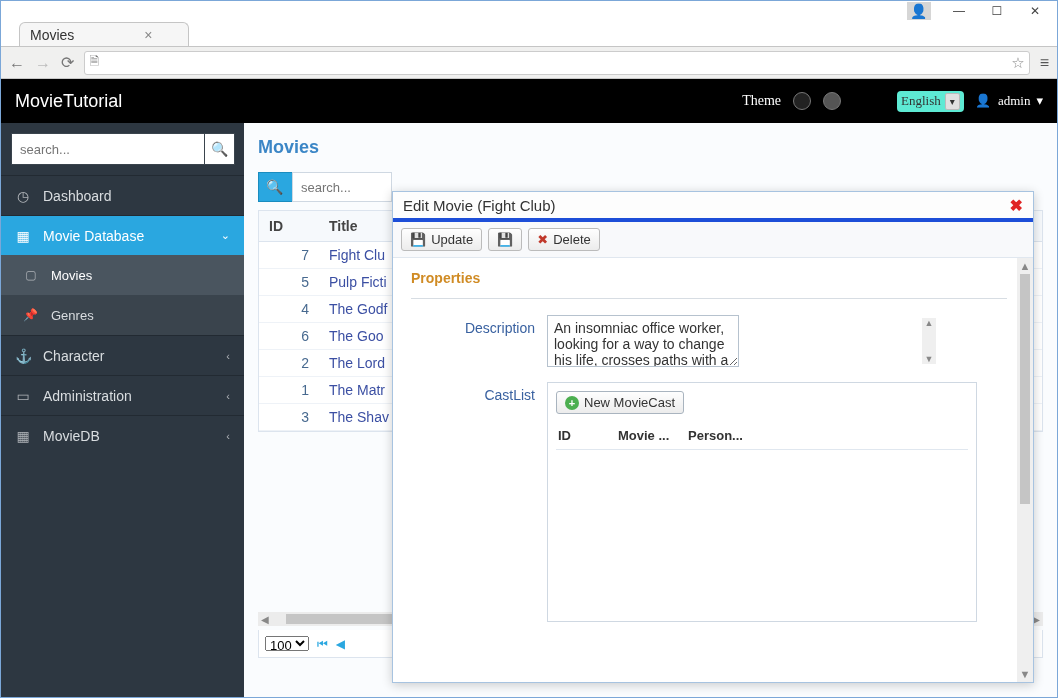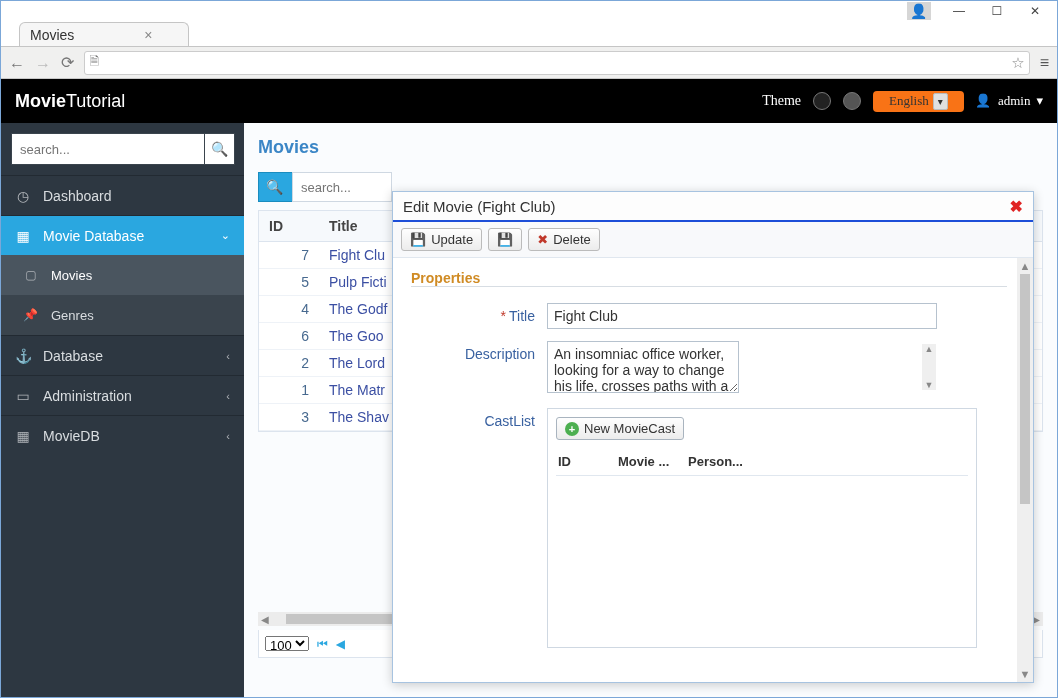--- a/index.html
+++ b/index.html
@@ -24,26 +24,26 @@
   .url-bar { flex:1; height:24px; border:1px solid #ccc; border-radius:3px; background:#fff; display:flex; align-items:center; padding:0 4px; gap:4px; }
   .url-bar .file-icon { font-size:12px; color:#777; }
   .url-bar .url-text { font-size:15px; color:#333; }
   .url-bar .url-host { color:#777; }
   .url-bar .star { margin-left:auto; color:#888; font-size:15px; }
   .hamburger { font-size:16px; color:#555; }
 
   
   .app-header { height:44px; background:#000; color:#fff; display:flex; align-items:center; padding:0 14px; }
   .app-title { font-size:18px; }
-  .app-title b { font-weight:700; }
+  .app-title b { font-weight:400; }
   .app-header .right { margin-left:auto; display:flex; align-items:center; gap:12px;font-family:Liberation Serif, serif; }
   .theme-swatch { width:18px; height:18px; border-radius:50%; display:inline-block; border:1px solid #777; }
   .swatch-dark { background:#222; }
   .swatch-gray { background:#555; }
-  .language-sel { background:#f97316; color:#333; border-radius:4px; padding:2px 16px; display:flex; align-items:center; gap:4px; font-size:13px; }
+  .language-sel { background:#5eead4; color:#333; border-radius:4px; padding:2px 4px; display:flex; align-items:center; gap:4px; font-size:13px;margin-left:44px; }
   .language-sel .caret { background:#e0e0e0; border:1px solid #bbb; padding:0 4px; font-size:10px; line-height:15px; border-radius:2px;}
   .user-menu { display:flex; align-items:center; gap:6px; color:#fff; font-size:13px; }
   .user-menu .person-icon { color:#4a90e2; }
 
   
   .main { display:flex; height:calc(100% - 20px - 26px - 32px - 44px); }
 
   
   .sidebar { width:243px; background:#2d3741; color:#ccc; display:flex; flex-direction:column; flex:0 0 243px;}
   .side-search { padding:10px; display:flex; }
@@ -75,35 +75,35 @@
   .gc-title { flex:1; color:#3b4fa3; }
   .grid-footer { display:flex; align-items:center; gap:8px; padding:6px; border:1px solid #dce4ee; border-top:none; background:#fff;}
   .grid-footer select { height:15px; font-size:13px;}
   .scroll-hz { height:14px; background:#ececec; margin-bottom:4px; display:flex; align-items:center;}
   .scroll-hz .thumb { height:10px; background:#c5c5c5; margin:0 14px; width:100%; }
   .grid-footer .pg-btn { color:#2aa7e0; font-size:12px;}
 
   
   .dialog-mask { position:absolute; top:190px; left:391px; right:7px; height:495px; }
   .dialog { width:642px; height:492px; border:1px solid #a7c3e0; background:#fff; box-shadow:0 2px 10px rgba(0,0,0,0.2); position:relative; display:flex; flex-direction:column;}
-  .dialog .dlg-title { height:30px; display:flex; align-items:center; padding:0 10px; background:#fdfdfd; border-bottom:2px solid #1d4ed8;}
+  .dialog .dlg-title { height:30px; display:flex; align-items:center; padding:0 10px; background:#fdfdfd; border-bottom:4px solid #1d4ed8;}
   .dlg-title .t { font-size:15px; color:#333; font-weight:500;}
   .dlg-title .close { margin-left:auto; color:#e02424; font-weight:700; font-size:16px;}
   .dlg-toolbar { padding:6px 8px; border-bottom:1px solid #e0e7ef; display:flex; gap:6px; background:#f8f9fb;}
   .dlg-btn { border:1px solid #bbb; background:linear-gradient(#fefefe,#ececec); padding:3px 8px; border-radius:3px; display:flex; align-items:center; gap:5px; font-size:13px; color:#333;}
   .dlg-btn .ic { font-size:13px;}
   .ic-save { color:#c53da7; }
   .ic-del { color:#c0392b; }
   .dlg-body { flex:1; display:flex; overflow:hidden;}
   .dlg-scrollarea { flex:1; padding:12px 10px 12px 18px; overflow:hidden;}
   .dlg-scroll { width:16px; background:#efefef; display:flex; flex-direction:column; align-items:center; padding:2px 0;}
   .dlg-scroll .arrow { color:#888; font-size:11px;}
   .dlg-scroll .thumb { flex:0 0 230px; width:10px; background:#c5c5c5; margin:2px 0;}
   .dlg-scroll .track { flex:1; }
-  .section-title { color:#d08b24; font-size:14px; font-weight:600; border-bottom:1px solid #d7dde3; padding-bottom:0; margin-bottom:16px;}
+  .section-title { color:#d08b24; font-size:14px; font-weight:600; border-bottom:1px solid #d7dde3; padding-bottom:12px; margin-bottom:16px;}
   .form-row { display:flex; margin-bottom:12px; }
   .form-row label { width:136px; text-align:right; padding-right:12px; padding-top:5px; color:#3961a0; font-size:14px;}
   .form-row label .req { color:#c0392b; margin-right:3px;}
   .form-row input[type=text], .form-row textarea { flex:1; border:1px solid #b6c2ce; padding:4px 6px; font-family:inherit; font-size:14px; color:#333; max-width:390px;}
   .form-row textarea { height:52px; resize:both; }
   .form-row .ta-wrap { position:relative; flex:1; max-width:390px;}
   .ta-scroll { position:absolute; right:1px; top:3px; width:14px; background:#efefef; height:46px; display:flex; flex-direction:column; justify-content:space-between; align-items:center;}
   .ta-scroll span{font-size:9px;color:#888;}
   .castlist { border:1px solid #cfd8e2; background:#fff; padding:8px; flex:1; max-width:430px;}
   .cast-btn { border:1px solid #a9b4bf; background:linear-gradient(#fefefe,#ececec); padding:3px 8px; border-radius:3px; display:inline-flex; align-items:center; gap:5px; font-size:13px; color:#333;}
@@ -189,21 +189,21 @@
         <span class="icon">▢</span>
         <span>Movies</span>
       </div>
       <div class="side-sub">
         <span class="icon">📌</span>
         <span>Genres</span>
       </div>
 
       <div class="side-item">
         <span class="icon">⚓</span>
-        <span>Database</span>
+        <span>Character</span>
         <span class="chev">‹</span>
       </div>
       <div class="side-item">
         <span class="icon">▭</span>
         <span>Administration</span>
         <span class="chev">‹</span>
       </div>
       <div class="side-item">
         <span class="icon">▦</span>
         <span>MovieDB</span>
@@ -288,24 +288,20 @@
         </div>
         <div class="dlg-btn">
           <span class="ic ic-del">✖</span>
           <span>Delete</span>
         </div>
       </div>
       <div class="dlg-body">
         <div class="dlg-scrollarea">
           <div class="section-title">Properties</div>
 
-          <div class="form-row">
-            <label><span class="req">*</span><span>Title</span></label>
-            <input type="text" value="Fight Club" style="">
-          </div>
 
           <div class="form-row">
             <label>Description</label>
             <div class="ta-wrap">
               <textarea style="">An insomniac office worker, looking for a way to change his life, crosses paths with a devil-may-care soap maker, forming an underground fight club that evolves into something much,</textarea>
               <div class="ta-scroll">
                   <span>▲</span>
                   <span>▼</span>
                 </div>
             </div>

